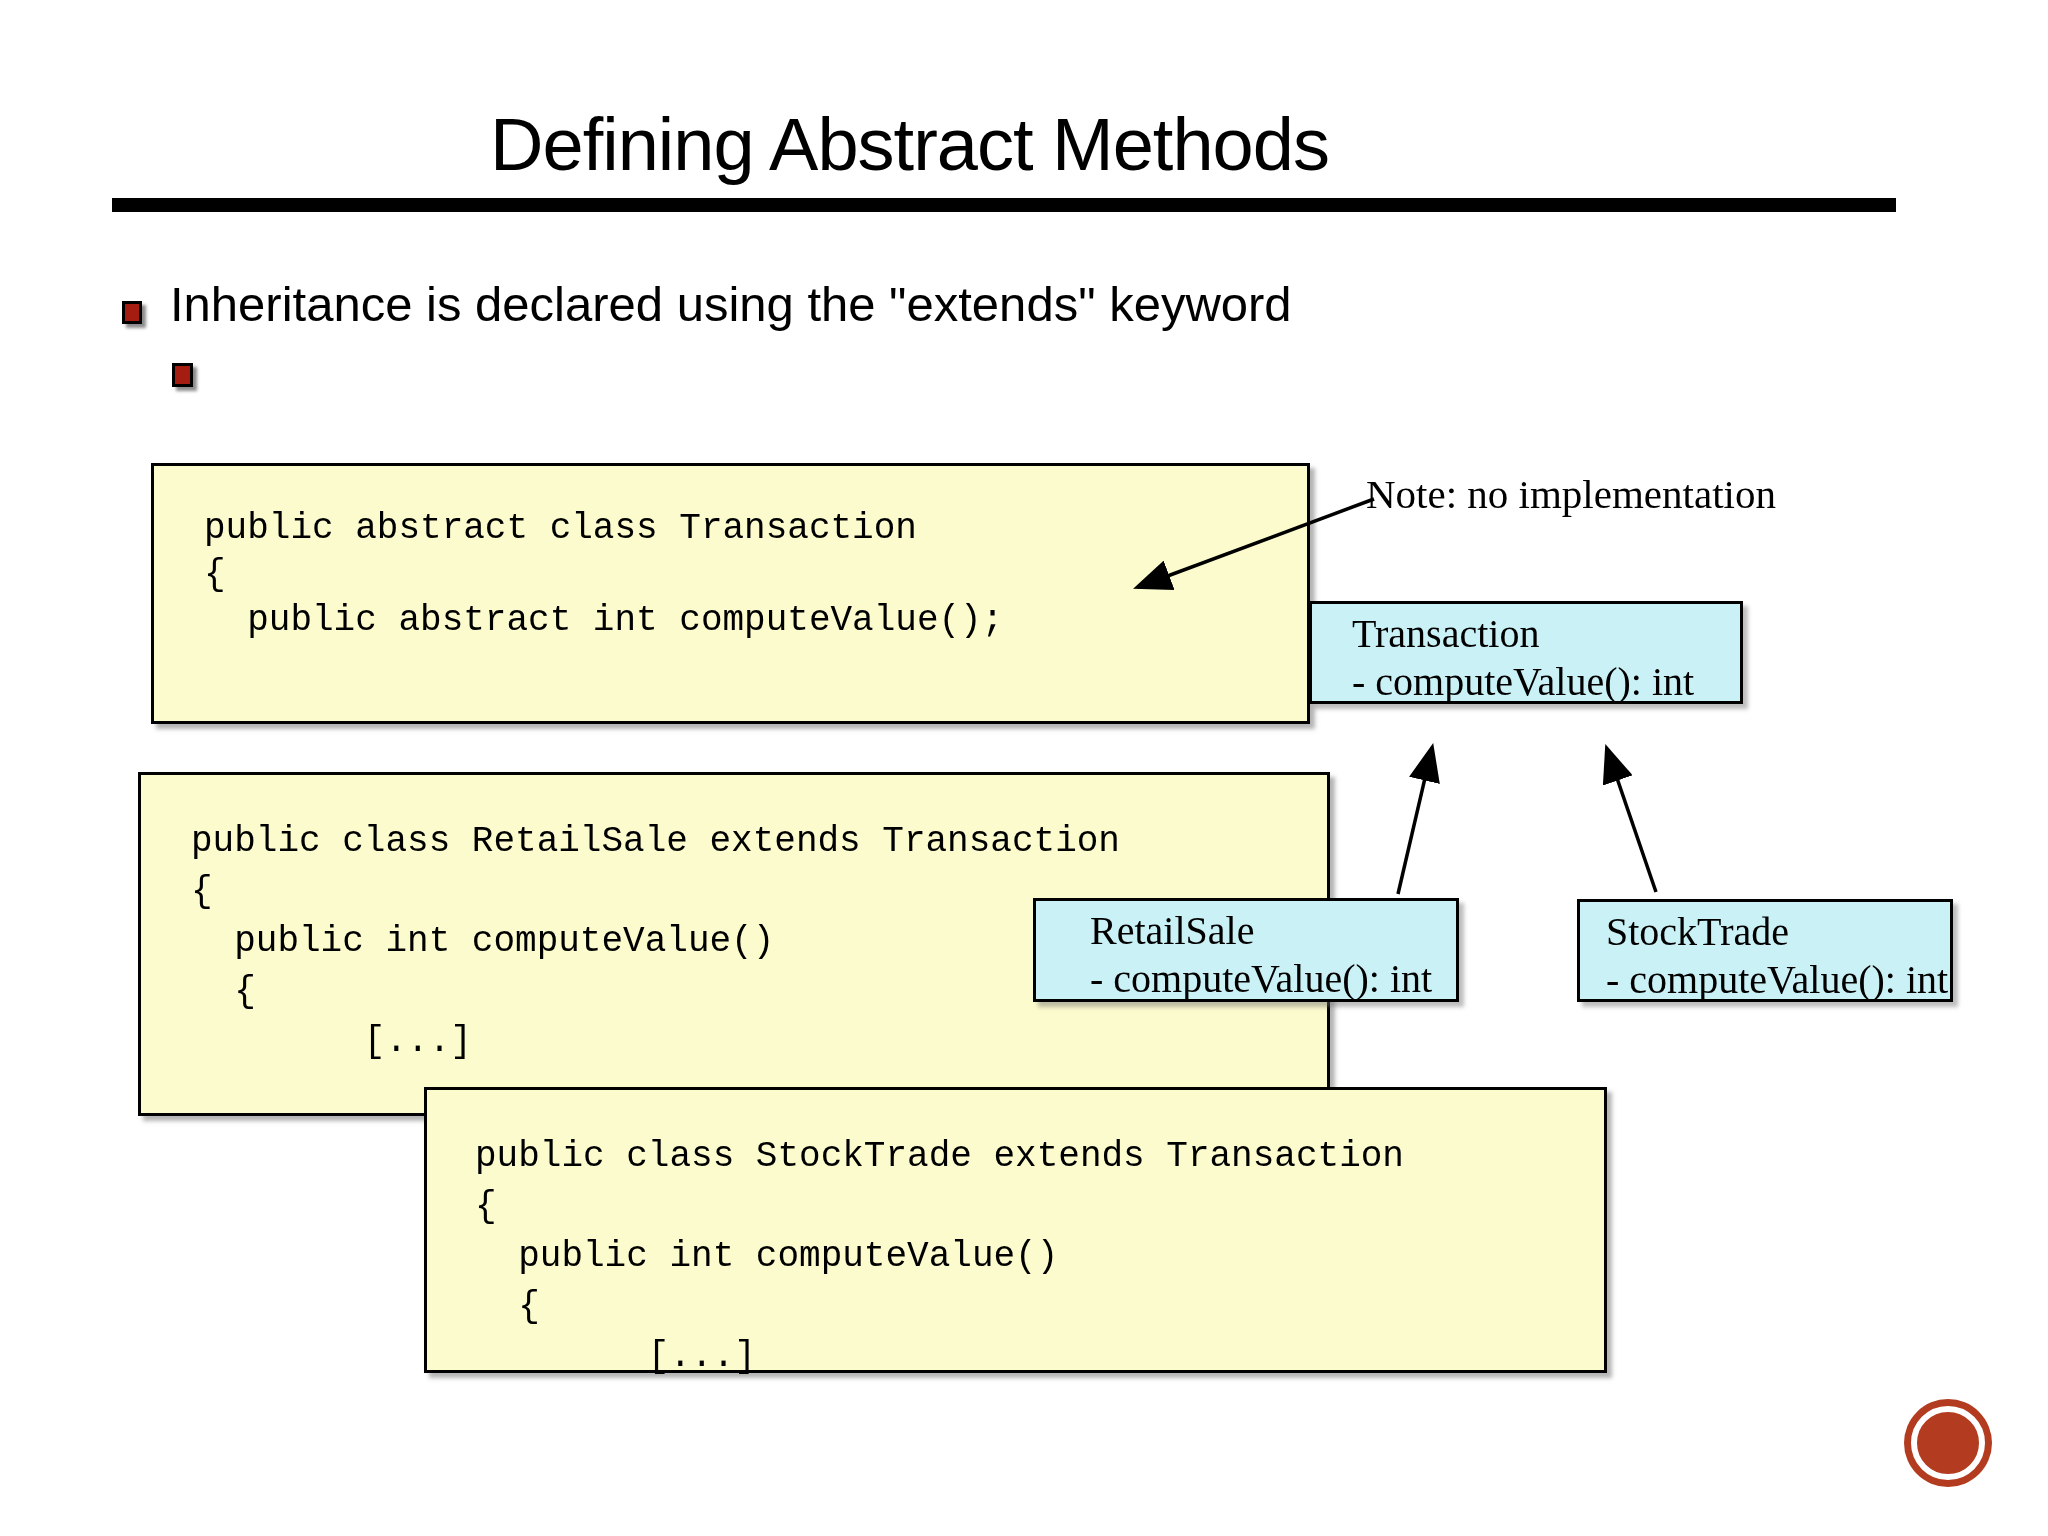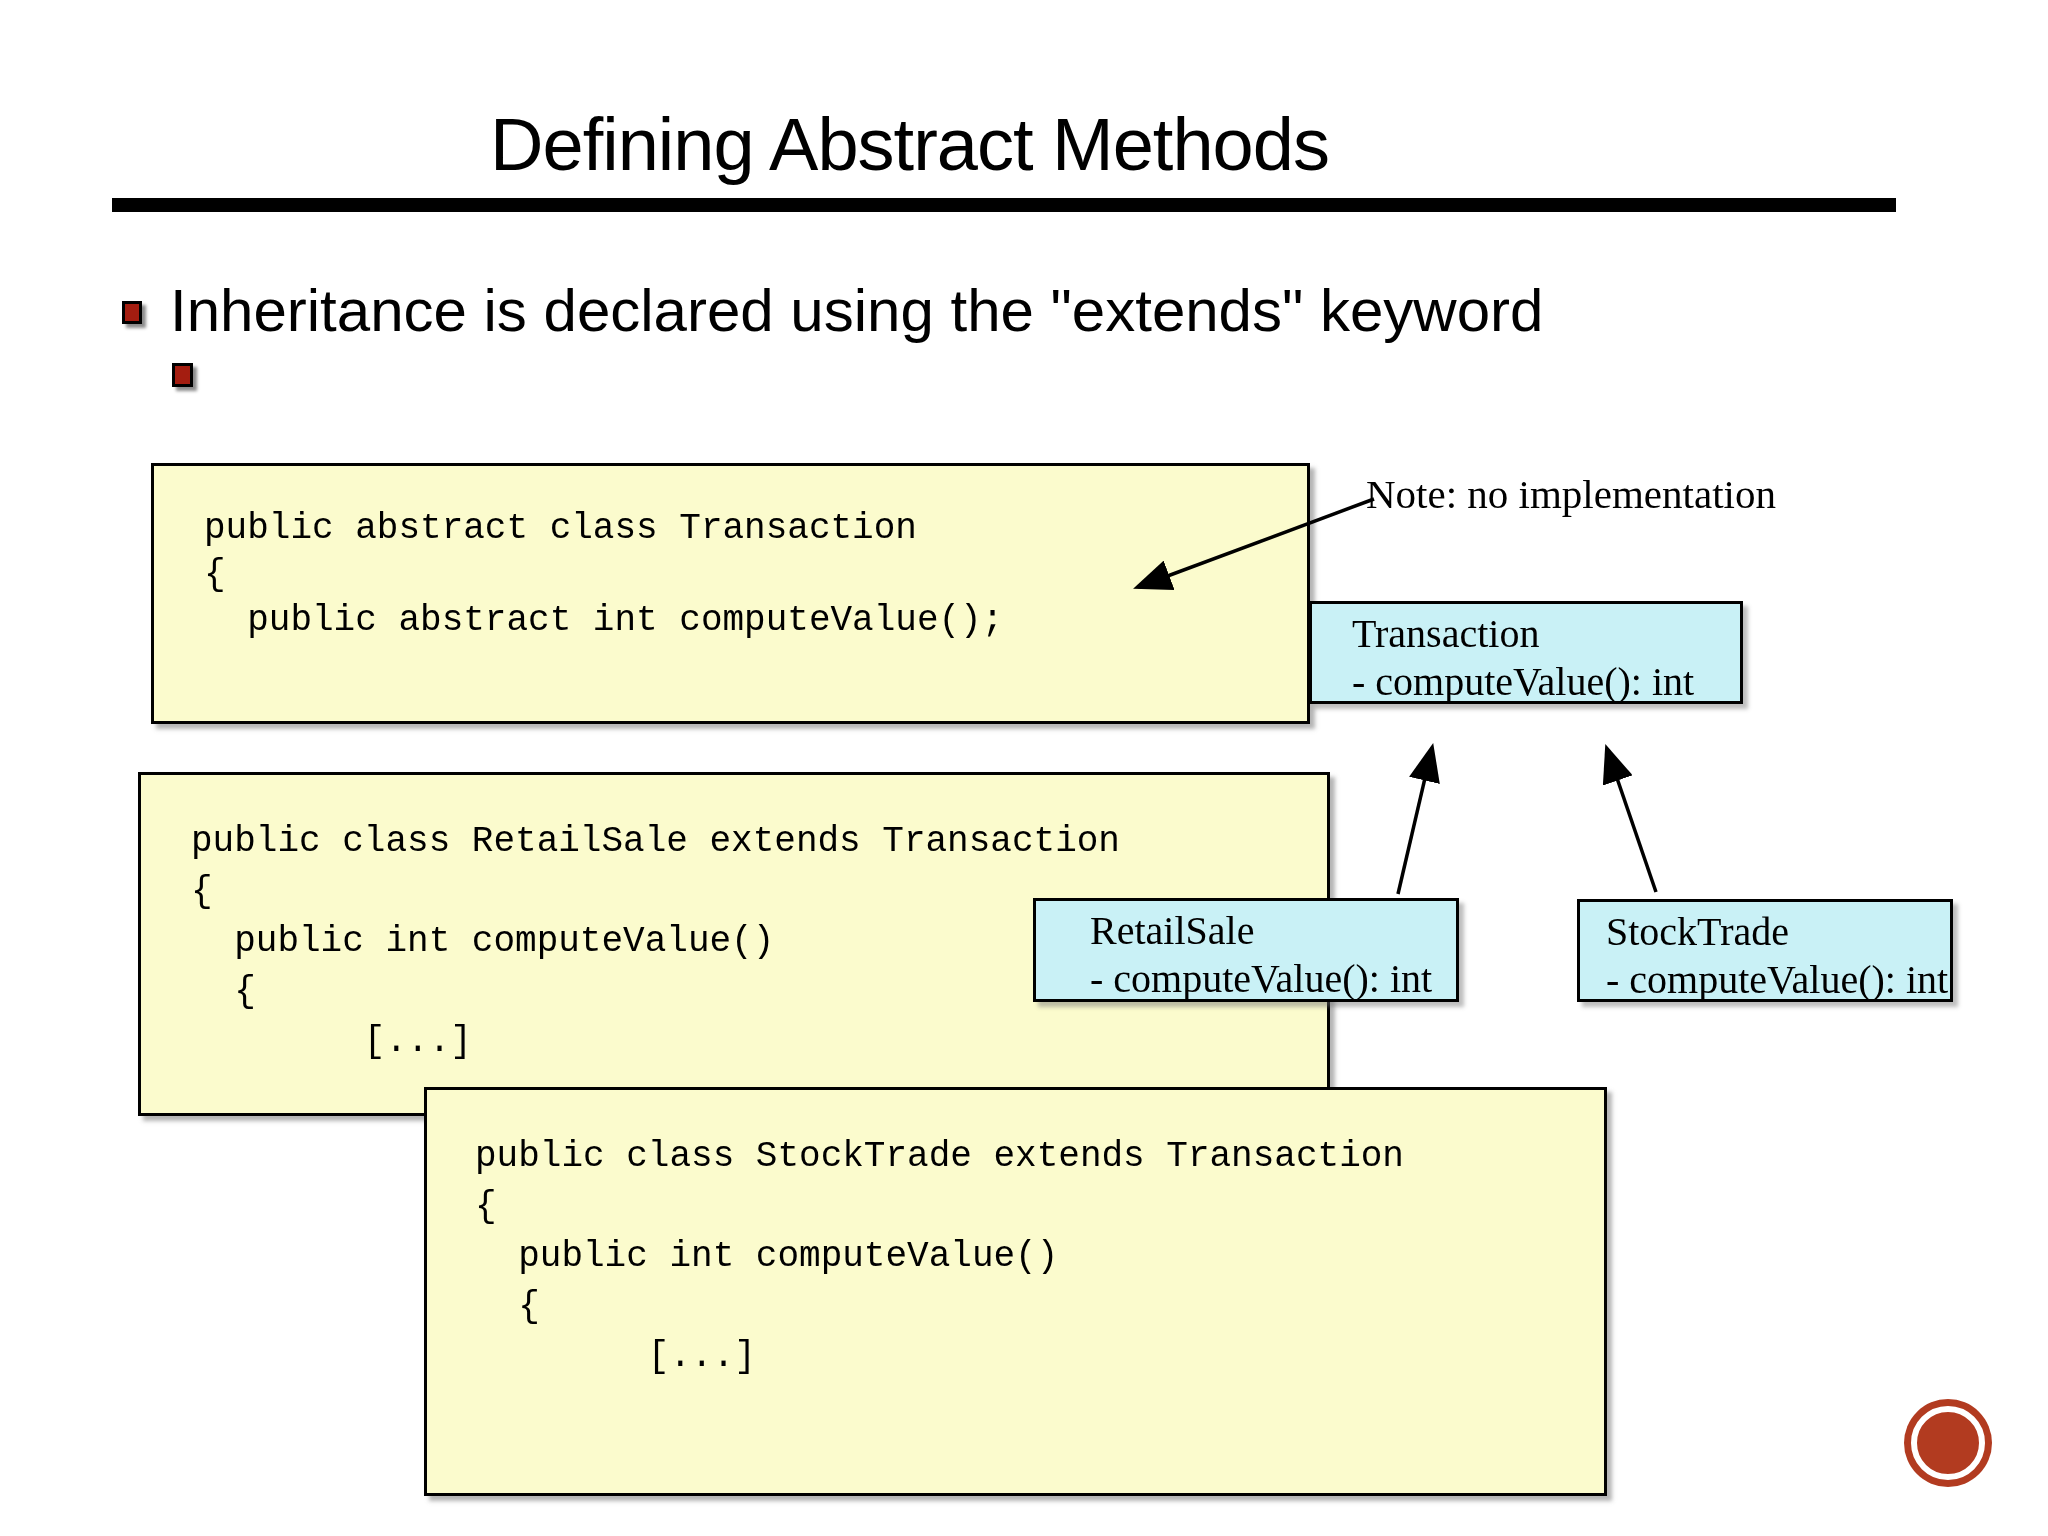--- a/index.html
+++ b/index.html
@@ -18,32 +18,32 @@
   .title-rule {
     left:112px; top:198px; width:1784px; height:14px; background:#000;
   }
 
   .bullet-square {
     background:var(--bullet-square); border:3px solid #000;
     box-shadow:4px 4px 3px rgba(0,0,0,0.45);
   }
   .bullet-square.lvl1 { left:122px; top:301px; width:14px; height:17px; }
   .bullet-square.lvl2 { left:172px; top:363px; width:15px; height:18px; }
-  .bullet-text.lvl1 { left:170px; top:278px; font-size:60px; line-height:1.1; white-space:nowrap; }
+  .bullet-text.lvl1 { left:170px; top:278px; font-size:49px; line-height:1.1; white-space:nowrap; }
   .bullet-text.lvl2 { left:216px; top:351px; font-size:42px; line-height:1.1; white-space:nowrap; }
 
   pre.code-box {
     margin:0; background:var(--code-box-fill); border:3px solid #000;
     box-shadow:5px 5px 4px rgba(110,110,110,0.5);
     font-family:"Liberation Mono", monospace; font-size:36px; color:#000;
     white-space:pre; box-sizing:border-box;
   }
   .code-box.transaction { left:151px; top:463px; width:1159px; height:261px; padding:40px 0 8px 50px; line-height:46px; }
   .code-box.retailsale  { left:138px; top:772px; width:1192px; height:344px; padding:42px 0 0 50px; line-height:50px; }
-  .code-box.stocktrade  { left:424px; top:1087px; width:1183px; height:409px; padding:42px 0 0 48px; line-height:50px; }
+  .code-box.stocktrade  { left:424px; top:1087px; width:1183px; height:286px; padding:42px 0 0 48px; line-height:50px; }
 
   .uml-box {
     background:var(--uml-box-fill); border:3px solid #000; box-sizing:border-box;
     box-shadow:5px 5px 4px rgba(110,110,110,0.45);
     font-family:"Liberation Serif", serif; font-size:40px; line-height:48px;
     padding-top:6px;
   }
   .uml-box.transaction { left:1309px; top:601px; width:434px; height:103px; padding-left:40px; }
   .uml-box.retailsale  { left:1033px; top:898px; width:426px; height:104px; padding-left:54px; }
   .uml-box.stocktrade  { left:1577px; top:899px; width:376px; height:103px; padding-left:26px; }

